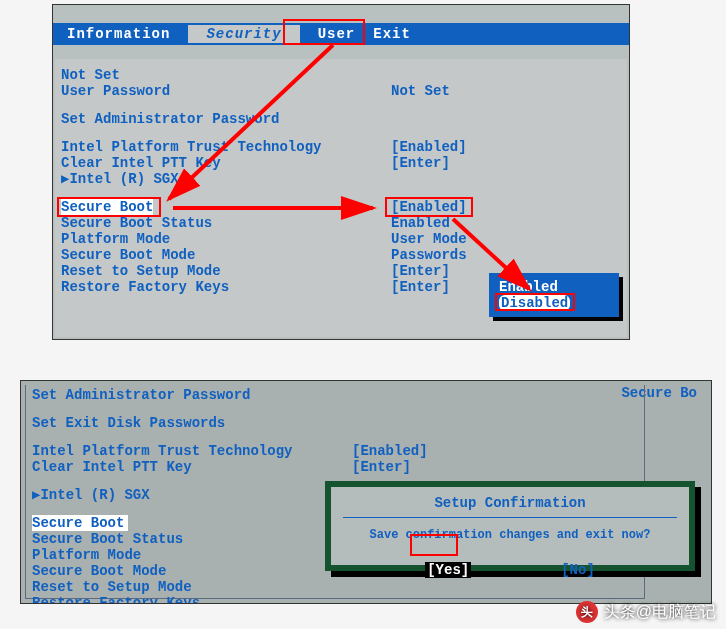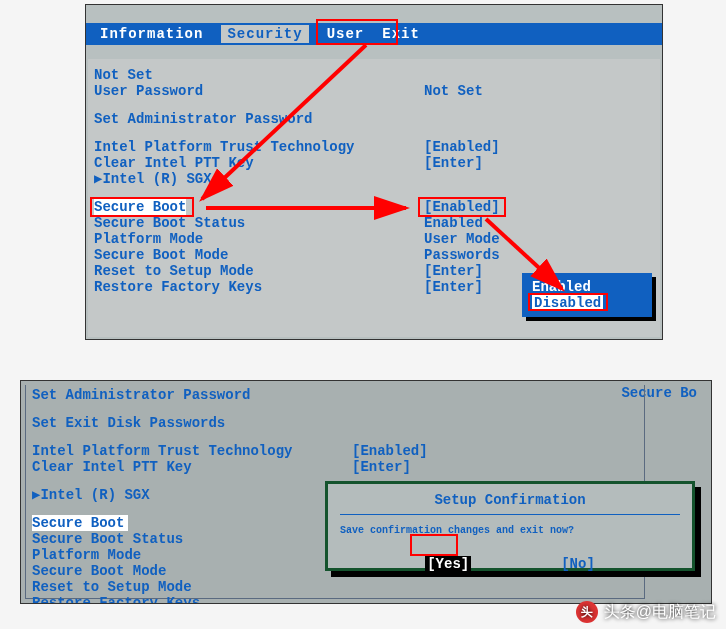--- a/index.html
+++ b/index.html
@@ -11,21 +11,21 @@
     font-size: 14px;
     position: relative;
   }
   .screenshot {
     position: relative;
     margin: 4px;
     border: 1px solid #333;
   }
   
   .s1 {
-    left: 81px;
+    left: 48px;
     width: 578px;
     height: 336px;
     background: #b8c0c0;
     overflow: hidden;
   }
   .menubar {
     position: absolute;
     top: 18px; left: 0; right: 0;
     height: 22px;
     background: #1060c0;
@@ -34,21 +34,22 @@
     align-items: center;
     gap: 18px;
     padding-left: 14px;
     font-weight: bold;
     letter-spacing: 1px;
   }
   .menu-item { cursor: pointer; }
   .menu-item.active {
     background: #c4c8c8;
     color: #1060c0;
-    padding: 1px 6px;
+    padding: 1px 18px;
+    font-style: italic;
   }
   .brand {
     position: absolute;
     right: 10px;
     top: -16px;
     color: #fff;
     font-weight: bold;
   }
   .bios-body {
     position: absolute;
@@ -76,20 +77,21 @@
     color: #fff;
     box-shadow: 4px 4px 0 #000;
     padding: 6px 10px;
     font-weight: bold;
   }
   .popup1 .opt-sel {
     background: #fff;
     color: #1060c0;
     display: inline-block;
     padding: 0 2px;
+    border-radius: 6px;
   }
   
   .hl {
     position: absolute;
     border: 2.5px solid #ff0000;
     pointer-events: none;
   }
   
   .arrow {
     position: absolute;
@@ -121,28 +123,28 @@
     color: #1060c0;
   }
   .s2 .row2 { display: flex; height: 16px; line-height: 16px; }
   .s2 .lbl2 { width: 320px; white-space: pre; }
   .s2 .val2 { white-space: pre; }
   .dialog {
     position: absolute;
     top: 100px; left: 304px;
     width: 370px; height: 90px;
     background: #b4bcbc;
-    border: 3px solid #14532d;
+    border: 6px solid #14532d;
     box-shadow: 6px 6px 0 #000;
     padding: 8px 12px;
     color: #1060c0;
   }
   .dialog .title { text-align: center; margin-bottom: 6px; }
   .dialog hr { border: none; border-top: 1px solid #1060c0; margin: 2px 0 10px; }
-  .dialog .msg { text-align: left; margin-bottom: 8px; font-size: 10px; }
+  .dialog .msg { text-align: center; margin-bottom: 8px; font-size: 12px; }
   .dialog .btns { display: flex; justify-content: center; gap: 90px; margin-top: 20px; }
   .dialog .btn-yes { background: #000; color: #fff; padding: 0 2px; }
   .watermark {
     position: absolute;
     bottom: 6px; right: 10px;
     color: #fff;
     font-family: sans-serif;
     font-size: 16px;
     display: flex;
     align-items: center;

